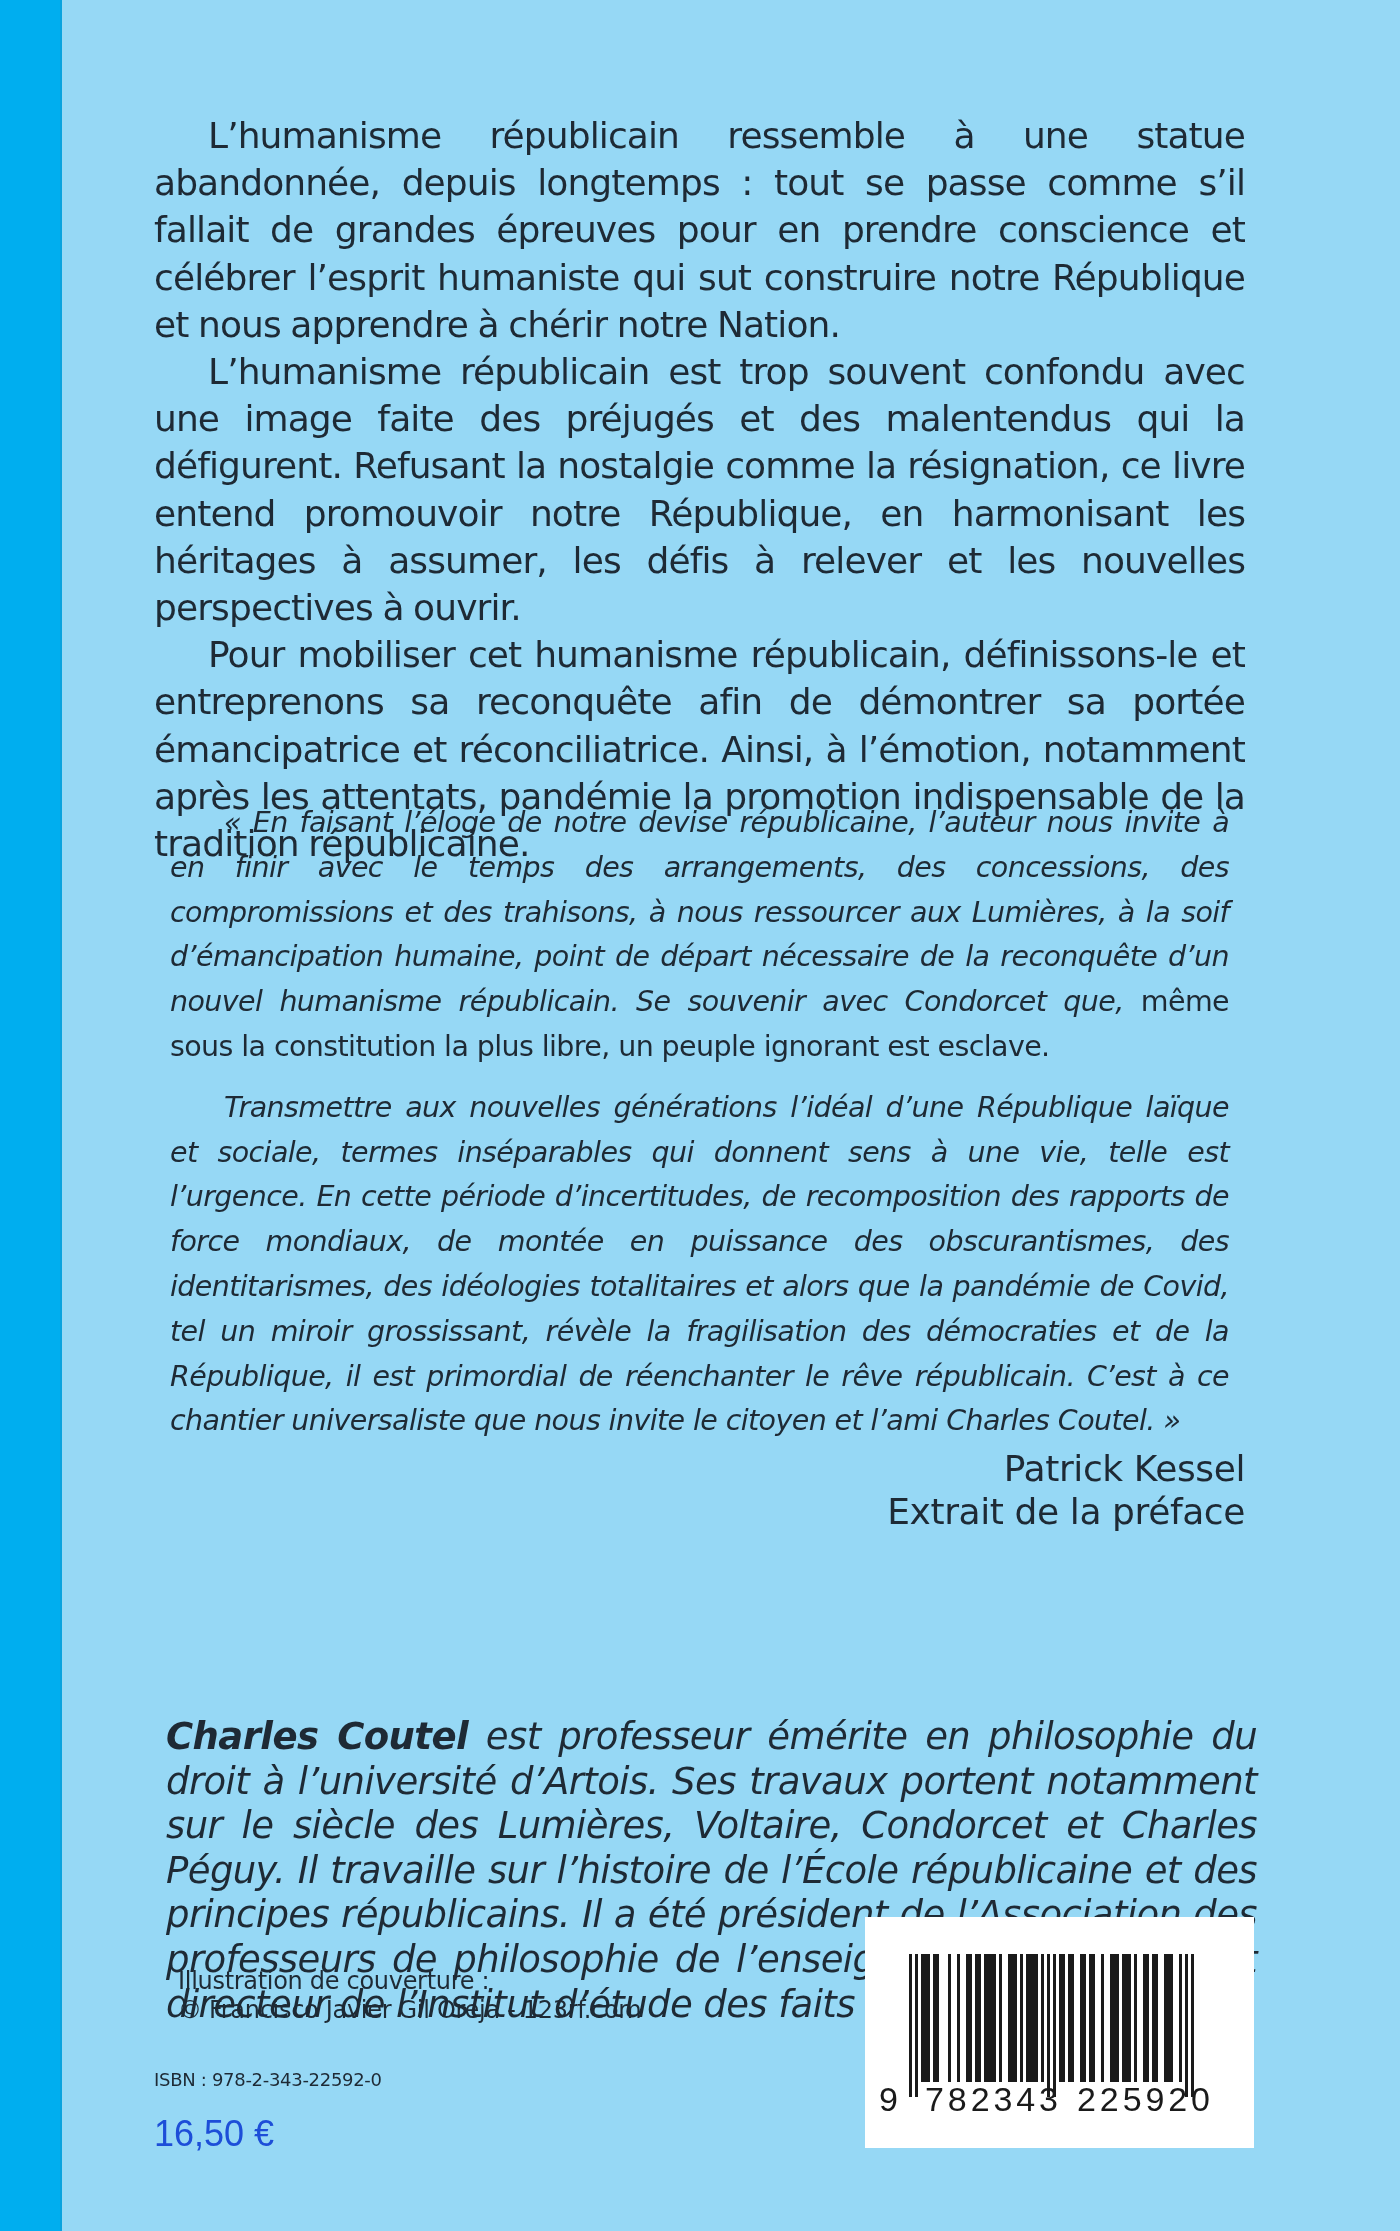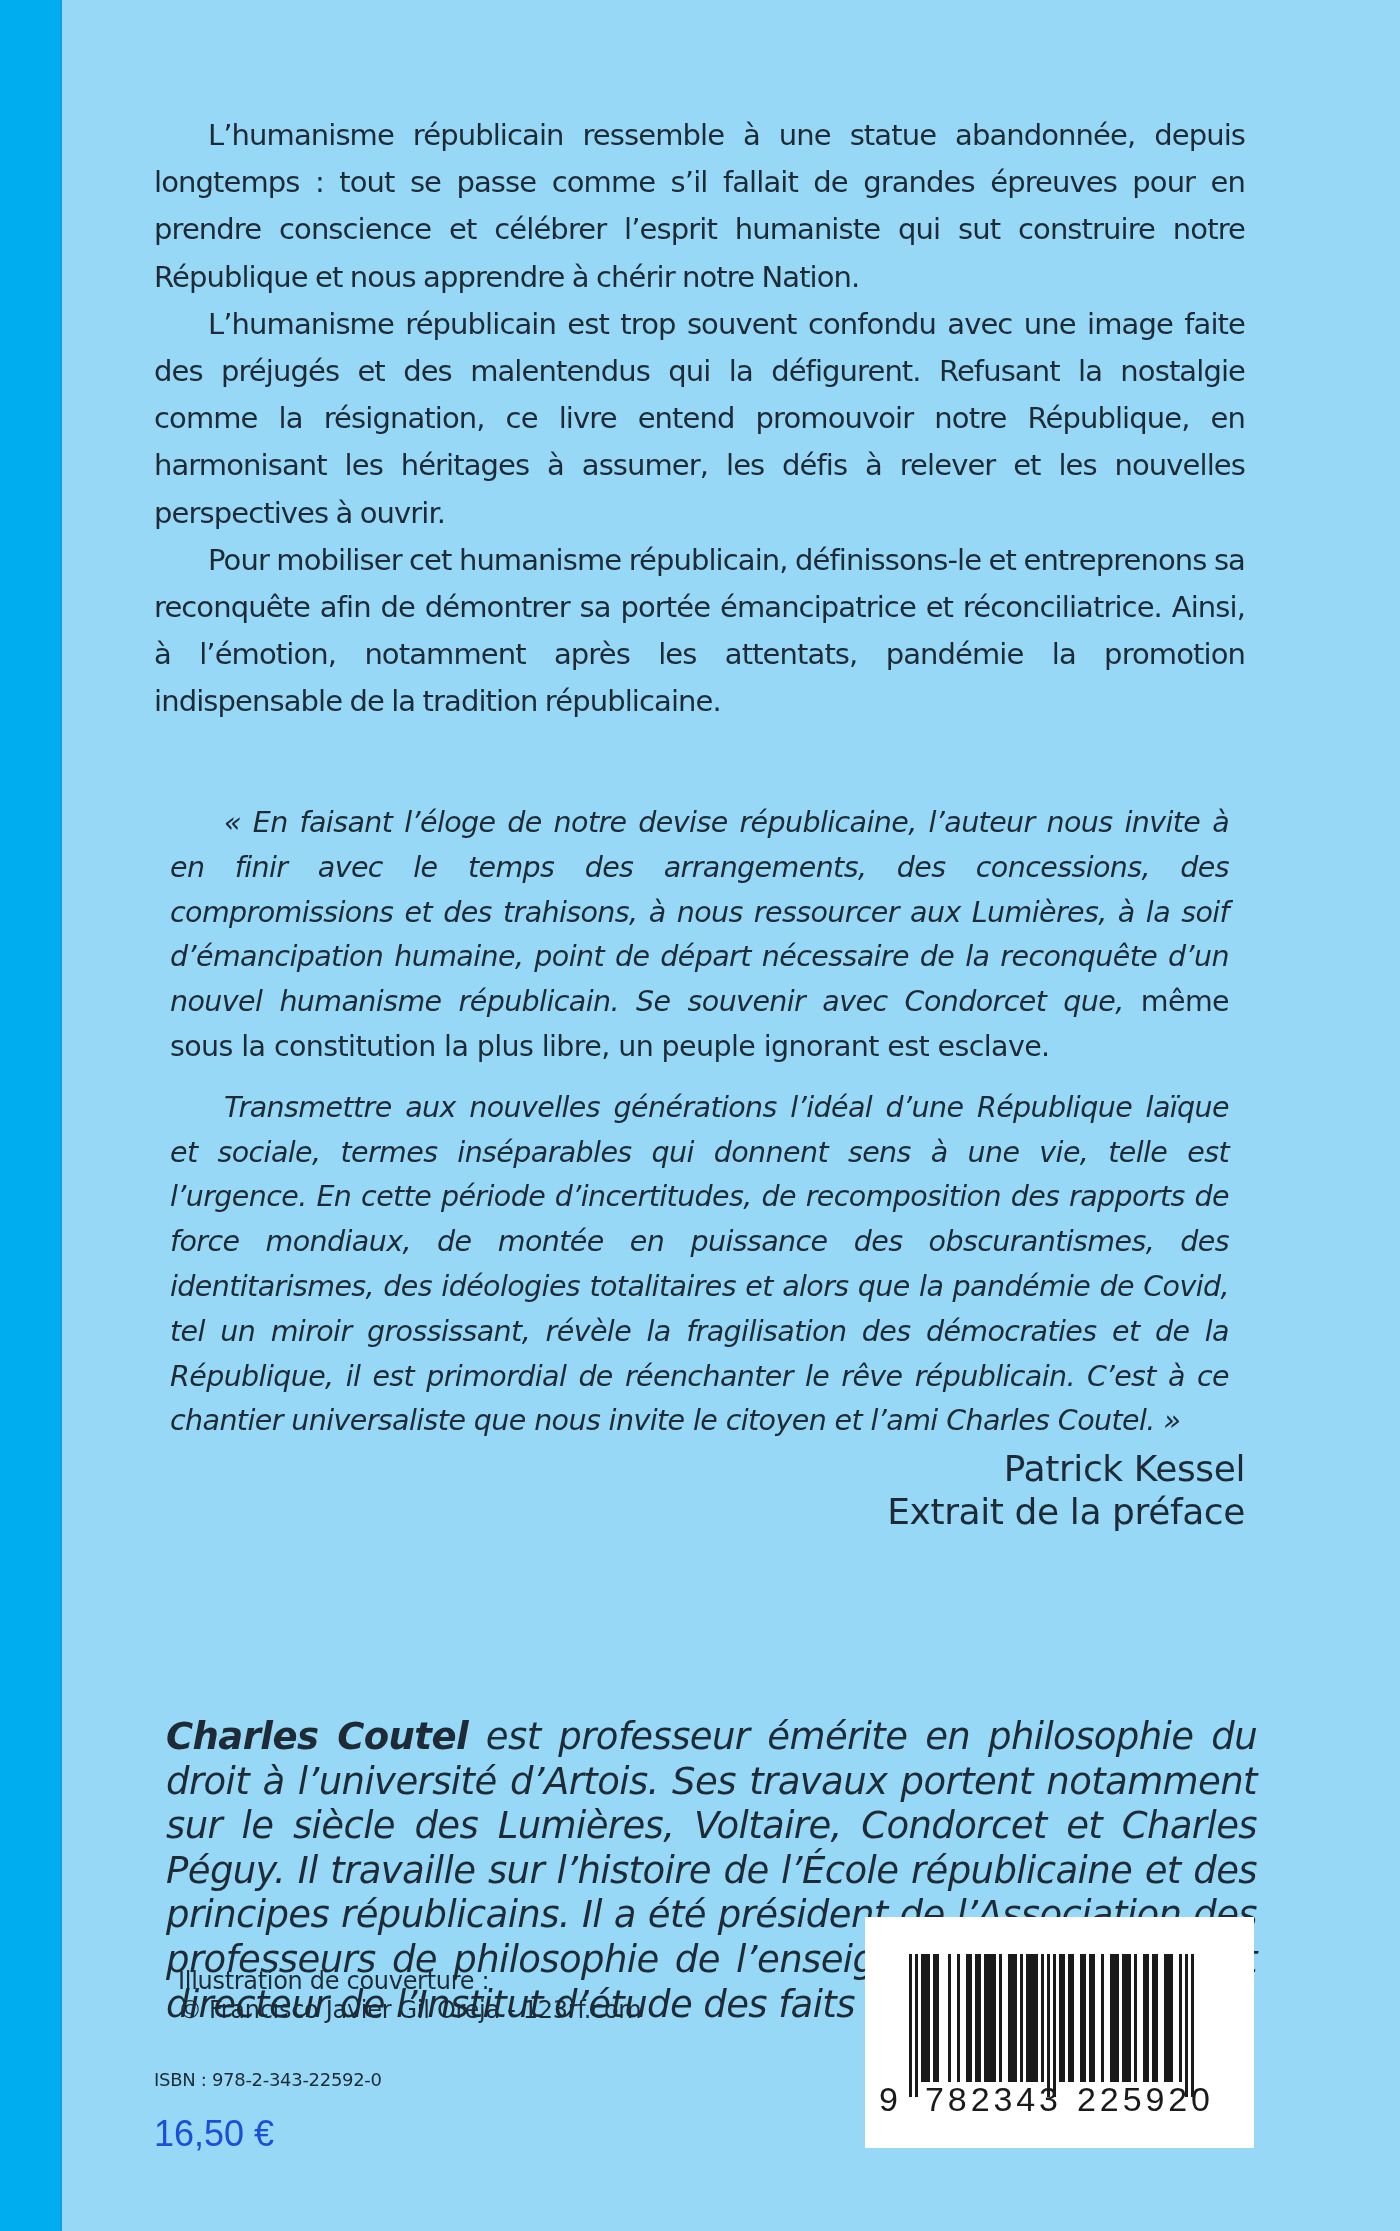--- a/index.html
+++ b/index.html
@@ -1,19 +1,19 @@
 <!DOCTYPE html>
 <html><head>
 <meta charset="utf-8">
 <style>
   html, body { margin:0; padding:0; }
   body { width:1400px; height:2231px; position:relative; overflow:hidden; background:#96d8f5; font-family:"DejaVu Sans", sans-serif; color:#1e2a35; }
   .spine { position:absolute; left:0; top:0; width:60px; height:2231px; background:#00aeef; border-right:2px solid #0aa3de; }
   .block { position:absolute; left:154px; width:1091px; }
-  .intro { top:112px; font-size:29px; line-height:47.2px; letter-spacing:-0.9px; word-spacing:-1px; }
+  .intro { top:112px; font-size:36px; line-height:47.2px; letter-spacing:-0.9px; word-spacing:-1px; }
   .intro p { margin:0; text-indent:54px; text-align:justify; text-align-last:left; }
   .quote { top:785px; font-size:28.5px; line-height:44.8px; font-style:italic; letter-spacing:-0.6px; }
   .quote p { margin:16px; text-indent:54px; text-align:justify; }
   .quote .up { font-style:normal; }
   .attrib { position:absolute; right:155px; top:1447px; text-align:right; font-size:36px; line-height:43px; letter-spacing:-0.4px; }
   .bio { top:1715px; font-size:37px; line-height:44.6px; font-style:italic; letter-spacing:-0.6px; text-align:justify;margin-left:12px; }
   .bio b { font-weight:bold; }
   .credits { position:absolute; left:154px; top:1967px; font-size:24px; line-height:29px; letter-spacing:-0.3px;margin-left:24px; }
   .isbn { position:absolute; left:154px; top:2069px; font-size:18px; letter-spacing:-0.3px; }
   .price { position:absolute; left:154px; top:2113px; font-size:36px; font-family:"Liberation Sans", sans-serif; color:#1d4ed8; }

